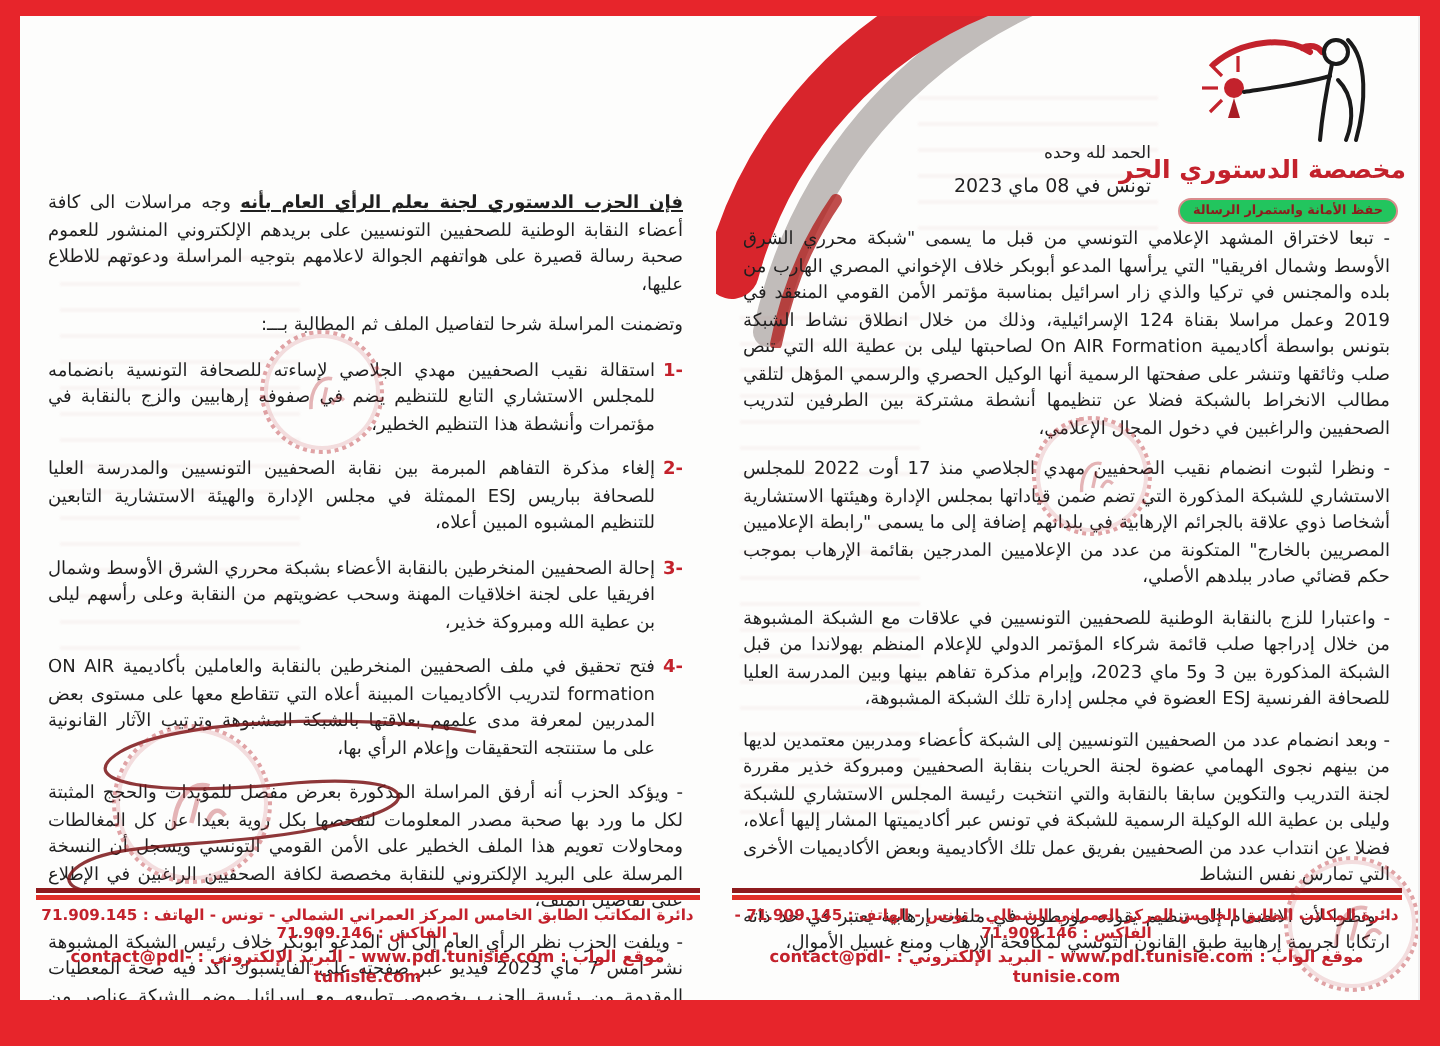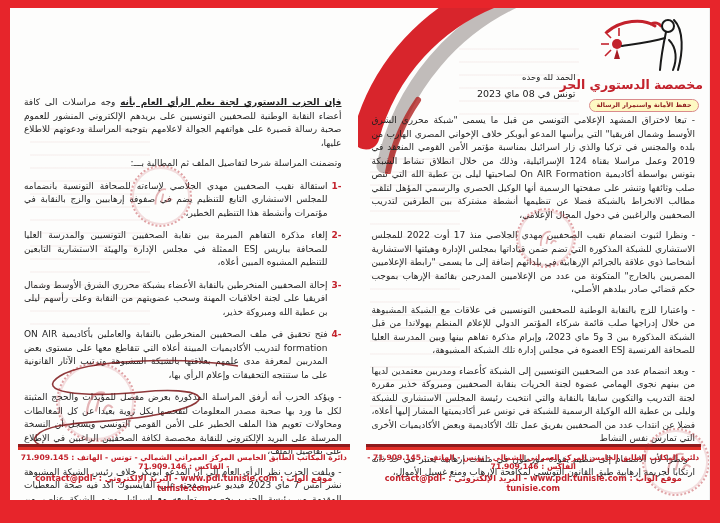--- a/index.html
+++ b/index.html
@@ -14,21 +14,21 @@
   }
   .page{position:relative;height:100%;direction:rtl;overflow:hidden;background:#fdfdfc;}
   .page-left{width:348px;}
   .page-right{width:352px;border-right:1px solid #eee;}
   
   .swoosh{position:absolute;top:-4px;right:auto;left:0;pointer-events:none;}
   
   .logo-block{position:absolute;top:6px;left:auto;right:6px;width:118px;text-align:center;}
   .logo-title{color:#c3222c;font-weight:bold;font-size:12.5px;margin-top:1px;white-space:nowrap;}
   .logo-ribbon{
-    margin:2px auto 0;display:inline-block;background:#fef9c3;color:#8e1b1d;
+    margin:2px auto 0;display:inline-block;background:#22c55e;color:#8e1b1d;
     font-size:6.4px;font-weight:bold;padding:1.5px 6px;border-radius:7px;
     border:1px solid #d98b8c;white-space:nowrap;
   }
   
   .date-block{position:absolute;top:64px;left:58px;width:160px;color:#222;}
   .basmala{font-size:8.5px;margin-bottom:6px;}
   .dateline{font-size:9.5px;font-weight:normal;}
   .content-r{position:absolute;top:106px;right:14px;left:14px;}
   .doc-title{text-align:center;font-size:19px;font-weight:bold;color:#111;margin:0 0 13px;letter-spacing:1px;}
   

